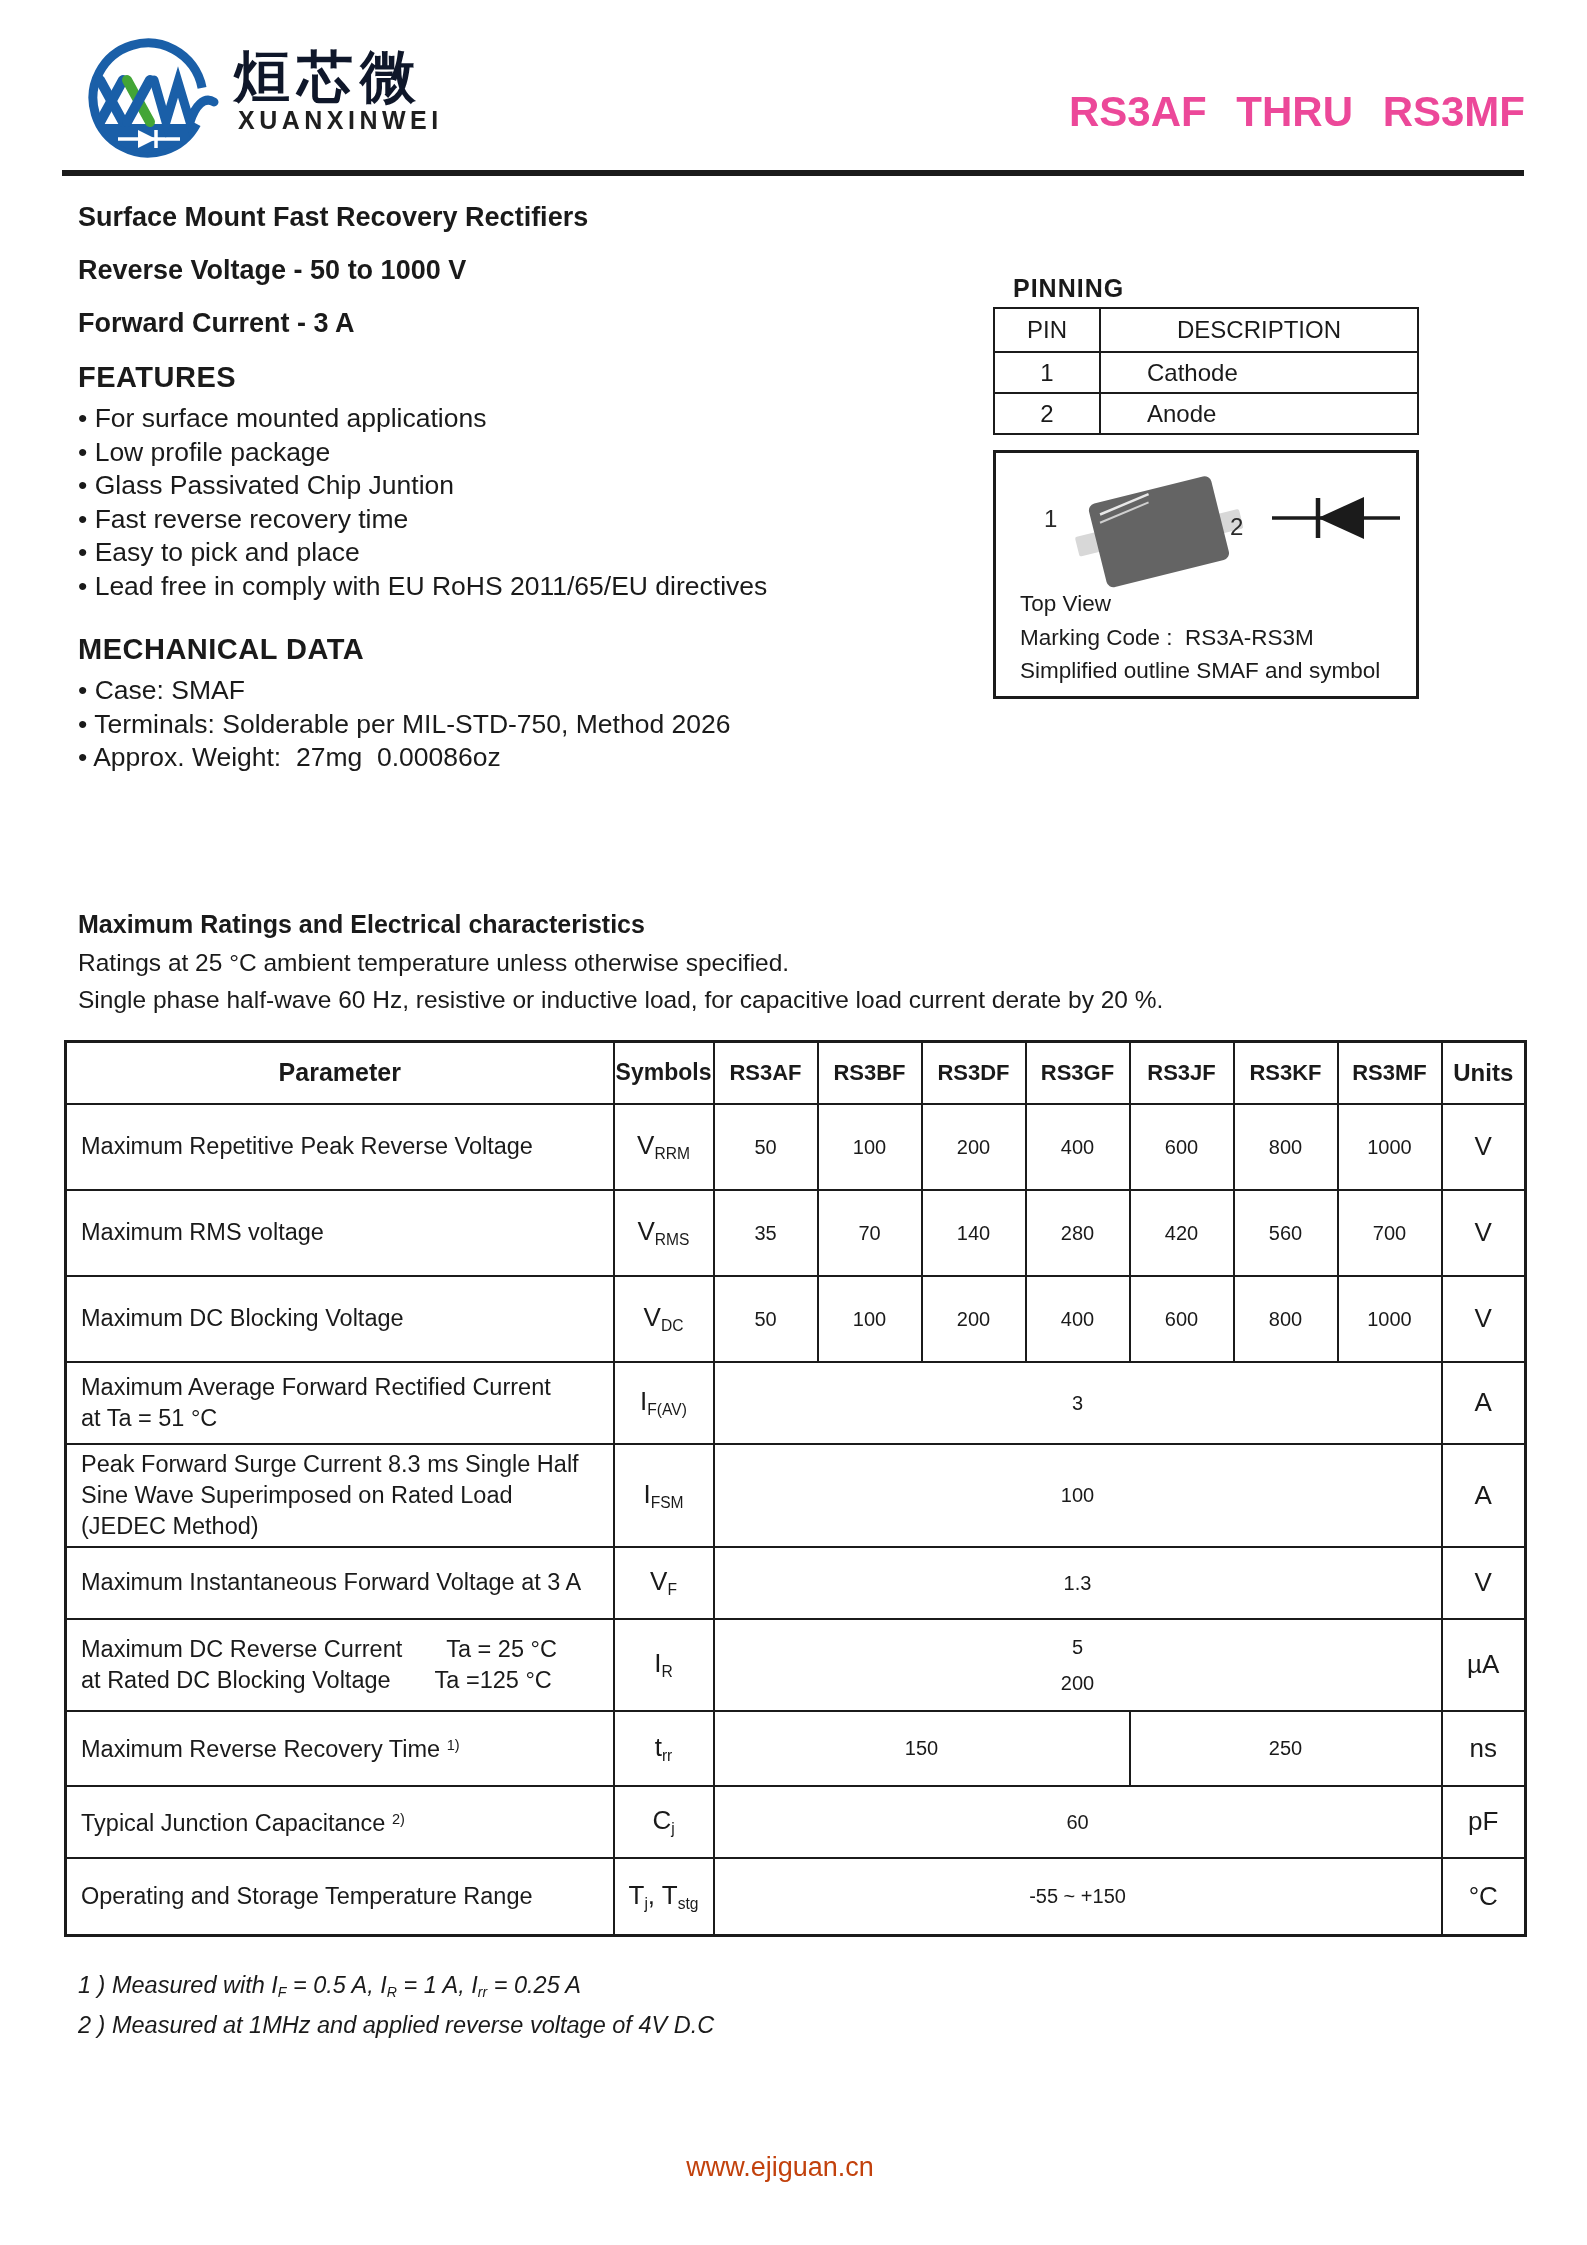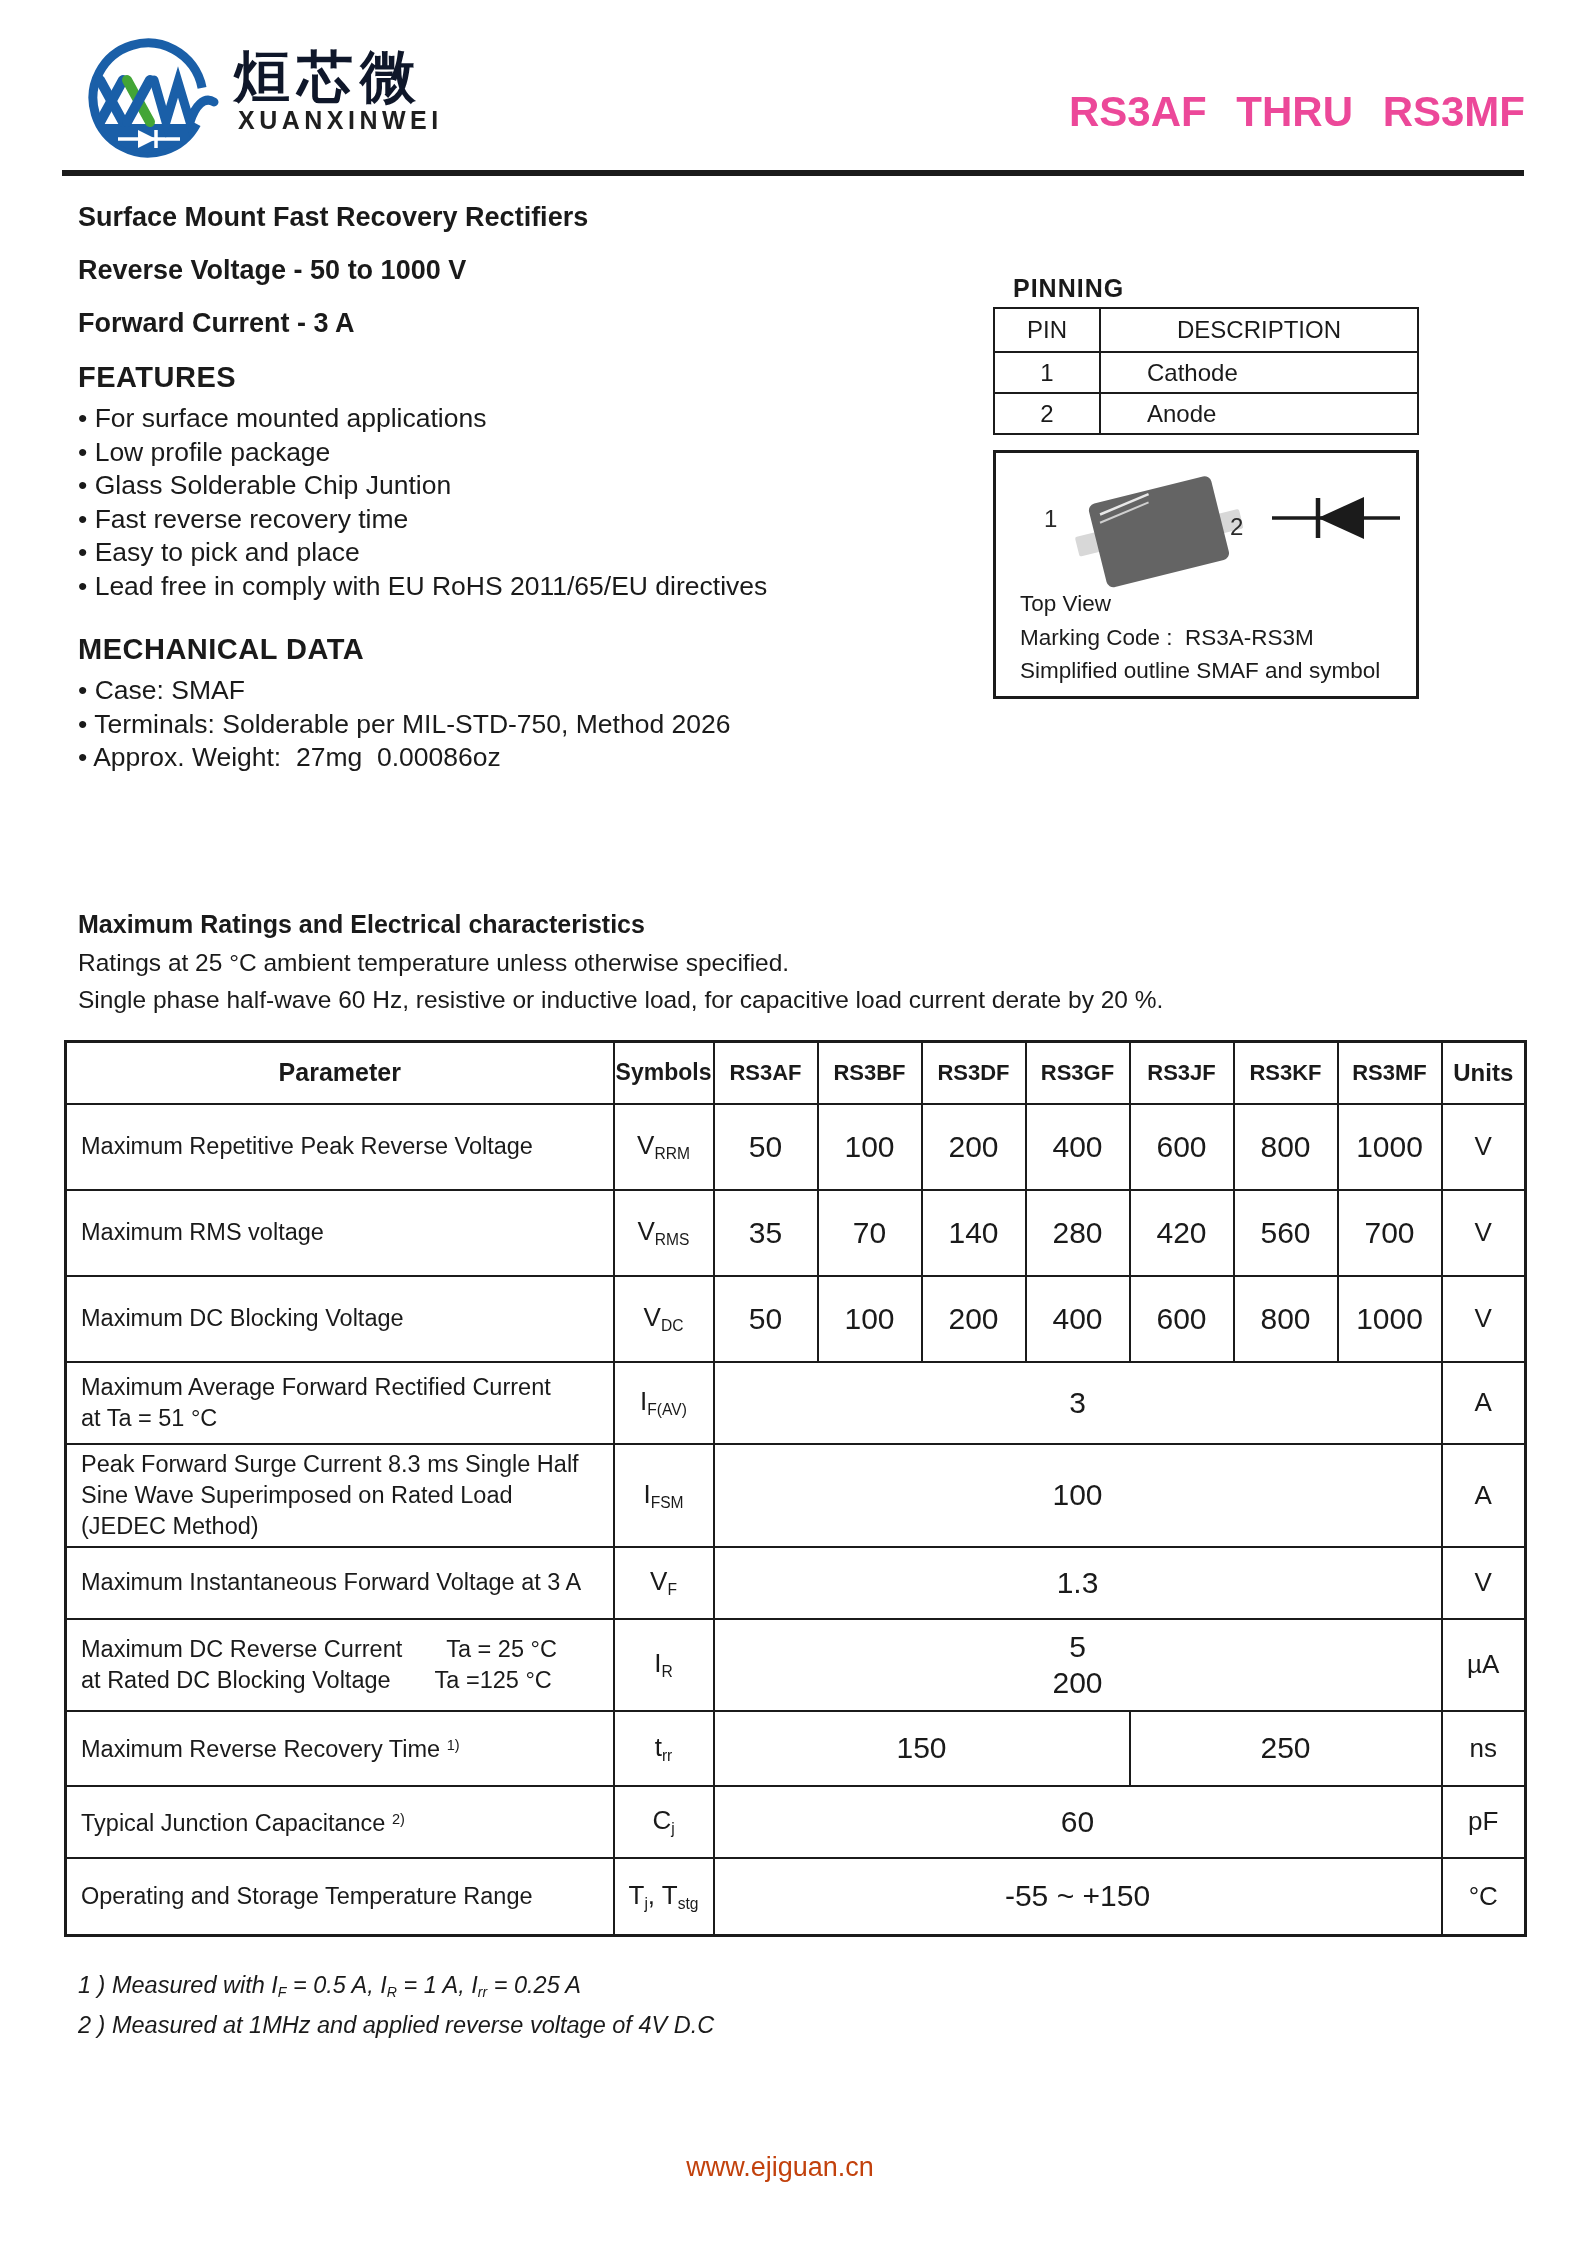--- a/index.html
+++ b/index.html
@@ -58,21 +58,21 @@
   #spec-table th,#spec-table td{border:2px solid #1b1b1b;vertical-align:middle;}
   #spec-table thead tr{height:62px;}
   #spec-table th{font-weight:bold;text-align:center;}
   .th-param{font-size:25px;}
   .th-sym{font-size:23px;}
   .th-part{font-size:22px;}
   .th-units{font-size:24px;}
   .c-param{text-align:left;padding:4px 8px 4px 14px;font-size:23.5px;line-height:31px;}
   .p-line{white-space:pre-wrap;}
   .c-sym{text-align:center;font-size:26px;}
-  .c-val{text-align:center;font-size:30px;line-height:36px;}
+  .c-val{text-align:center;font-size:20px;line-height:36px;}
   .c-unit{text-align:center;font-size:26px;}
   .sub{font-size:0.6em;vertical-align:-0.3em;letter-spacing:0;}
   .sup{font-size:0.62em;vertical-align:0.5em;}
   .gap{margin-left:44px;}
 
   
   .footnote{left:78px;font-size:23.5px;font-style:italic;}
   #footnote-0{top:1972px;}
   #footnote-1{top:2012px;}
   #page-footer{left:0;top:2152px;width:1560px;text-align:center;font-size:27px;color:#c2410c;}
@@ -106,21 +106,21 @@
 
 <div id="left-col" class="abs">
   <div class="subtitle pre">Surface Mount Fast Recovery Rectifiers</div>
   <div class="subtitle pre">Reverse Voltage - 50 to 1000 V</div>
   <div class="subtitle pre">Forward Current - 3 A</div>
 
   <div class="section-head">FEATURES</div>
   <ul class="plain" id="features-list">
       <li class="bullet-item">For surface mounted applications</li>
       <li class="bullet-item">Low profile package</li>
-      <li class="bullet-item">Glass Solderable Chip Juntion</li>
+      <li class="bullet-item">Glass Passivated Chip Juntion</li>
       <li class="bullet-item">Fast reverse recovery time</li>
       <li class="bullet-item">Easy to pick and place</li>
       <li class="bullet-item">Lead free in comply with EU RoHS 2011/65/EU directives</li>
     </ul>
 
   <div class="section-head mech">MECHANICAL DATA</div>
   <ul class="plain" id="mechanical-list">
       <li class="bullet-item">Case: SMAF</li>
       <li class="bullet-item">Terminals: Solderable per MIL-STD-750, Method 2026</li>
       <li class="bullet-item">Approx. Weight:  27mg  0.00086oz</li>

